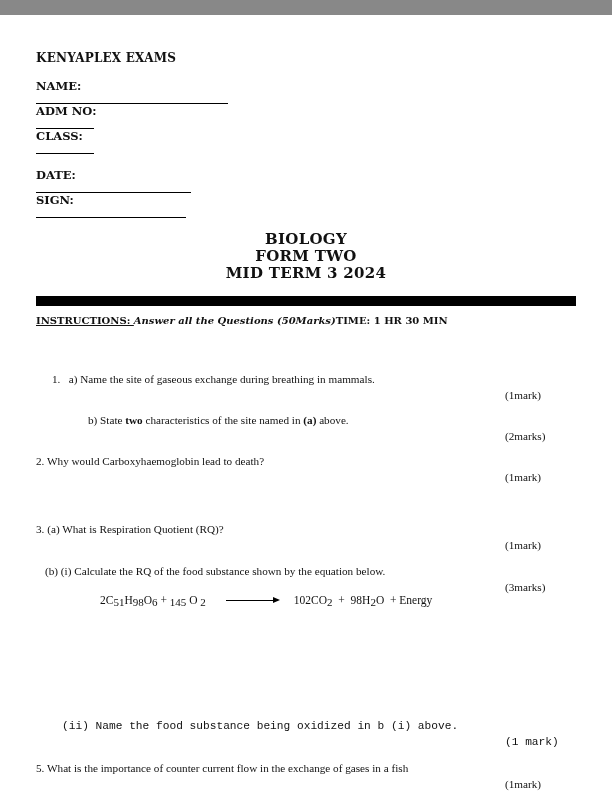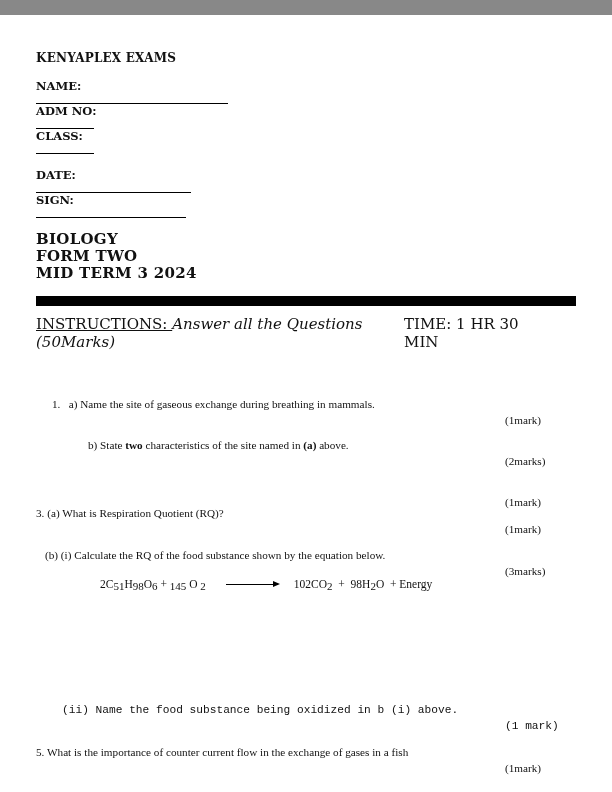--- a/index.html
+++ b/index.html
@@ -37,43 +37,43 @@
     height: 10px;
   }
   .u-name { width: 192px; }
   .u-adm  { width: 58px; }
   .u-class{ width: 58px; }
   .u-date { width: 155px; margin-right: 5px; }
   .u-sign { width: 150px; }
 
   .title-block {
     margin-top: 13px;
-    text-align: left;
+    text-align: center;
     font-family: "DejaVu Serif", serif;
     font-weight: bold;
     font-size: 15px;
     line-height: 17px;
     letter-spacing: 0.3px;
   }
 
   .rule-bar {
     margin-top: 14px;
     height: 10px;
     background: #000000;
     width: 100%;
   }
 
   .instructions-row {
     margin-top: 9px;
     display: flex;
-    justify-content: flex-end;
+    justify-content: flex-start;
     align-items: baseline;
     font-family: "DejaVu Serif", serif;
-    font-weight: normal;
-    font-size: 15px;
+    font-weight: bold;
+    font-size: 10px;
   }
   .instructions-label { text-decoration: underline; }
   .instructions-text  { font-style: italic; }
   .instructions-time  { margin-right: 34px; }
 
   
   .q-row {
     position: relative;
     font-family: "Liberation Serif", "DejaVu Serif", serif;
     font-size: 11.2px;
@@ -181,20 +181,21 @@
     <span class="q-text ind-16">1.   a) Name the site of gaseous exchange during breathing in mammals.</span>
     <span class="q-marks">(1mark)</span>
   </div>
 
   <div class="q-row mt-q1b">
     <span class="q-text ind-12"><span class="bind">b) State </span><b class="bind">two</b><span class="bind"> characteristics of the site named in </span><b class="bind">(a)</b><span class="bind"> above.</span></span>
     <span class="q-marks">(2marks)</span>
   </div>
 
   <div class="q-row mt-q2">
+    <span class="q-text">2. Why would Carboxyhaemoglobin lead to death?</span>
     <span class="q-marks">(1mark)</span>
   </div>
 
   <div class="q-row mt-q3a">
     <span class="q-text">3. (a) What is Respiration Quotient (RQ)?</span>
     <span class="q-marks">(1mark)</span>
   </div>
 
   <div class="q-row mt-q3bi">
     <span class="q-text ind-9">(b) (i) Calculate the RQ of the food substance shown by the equation below.</span>

